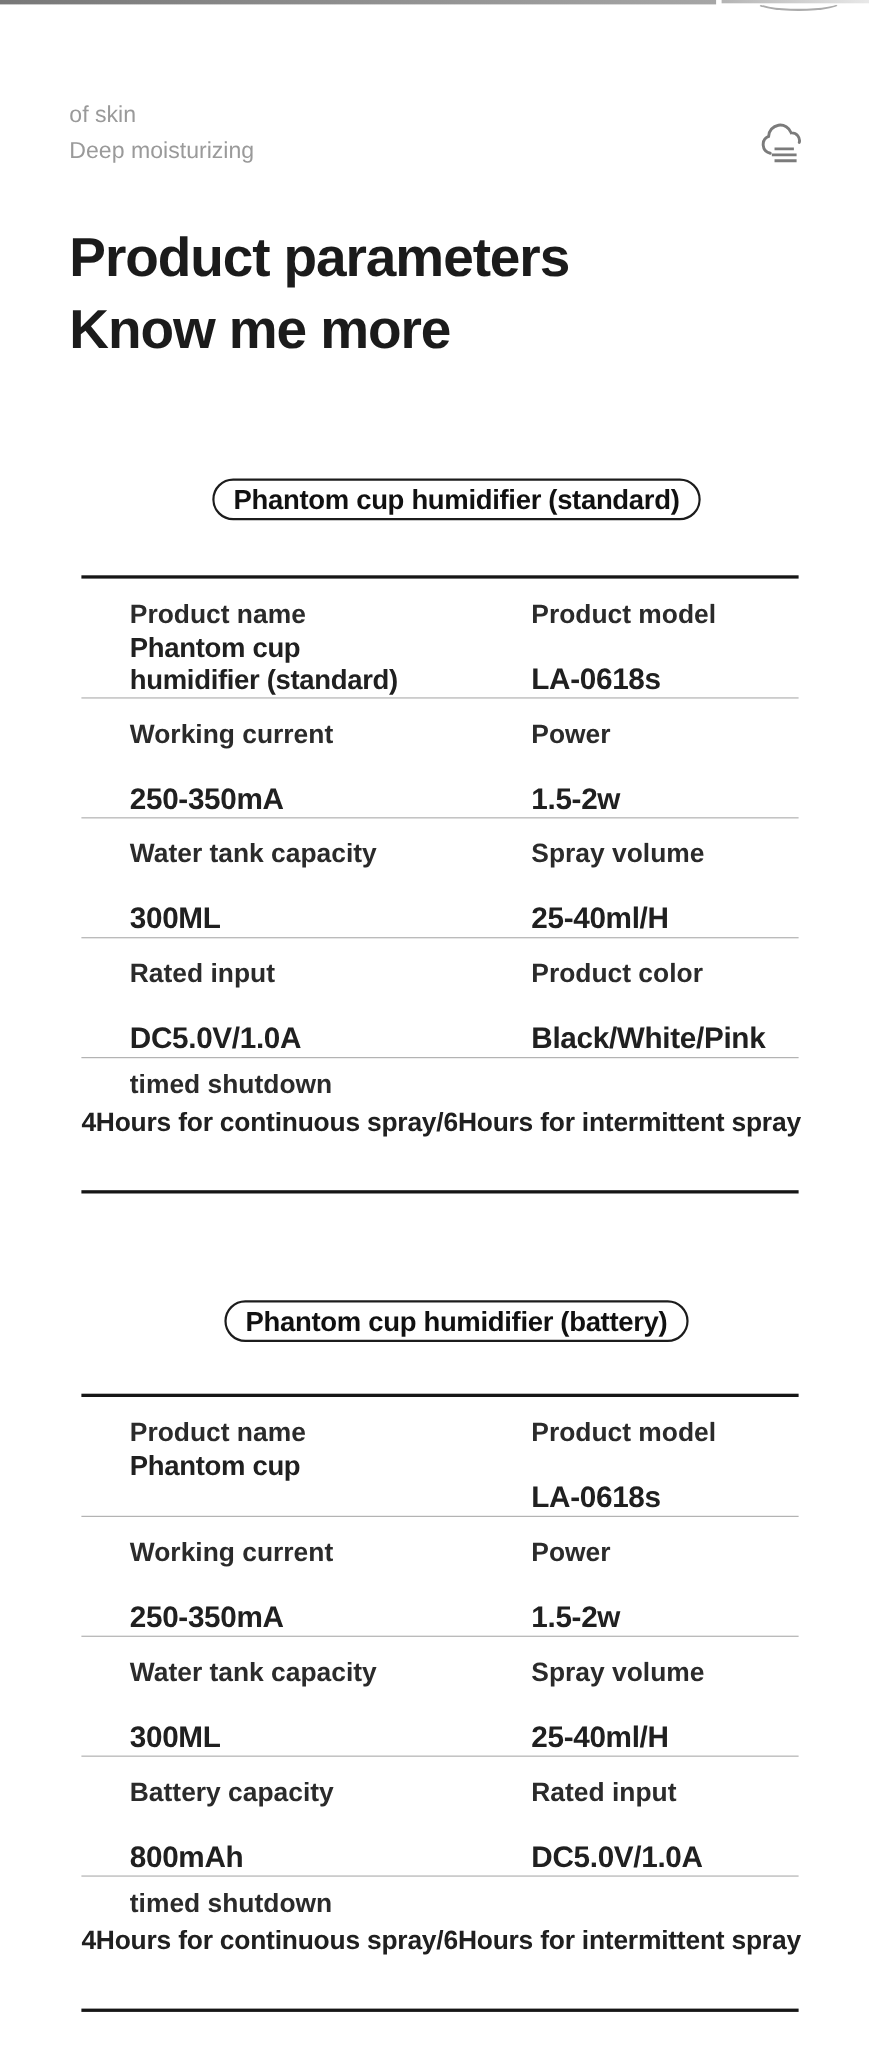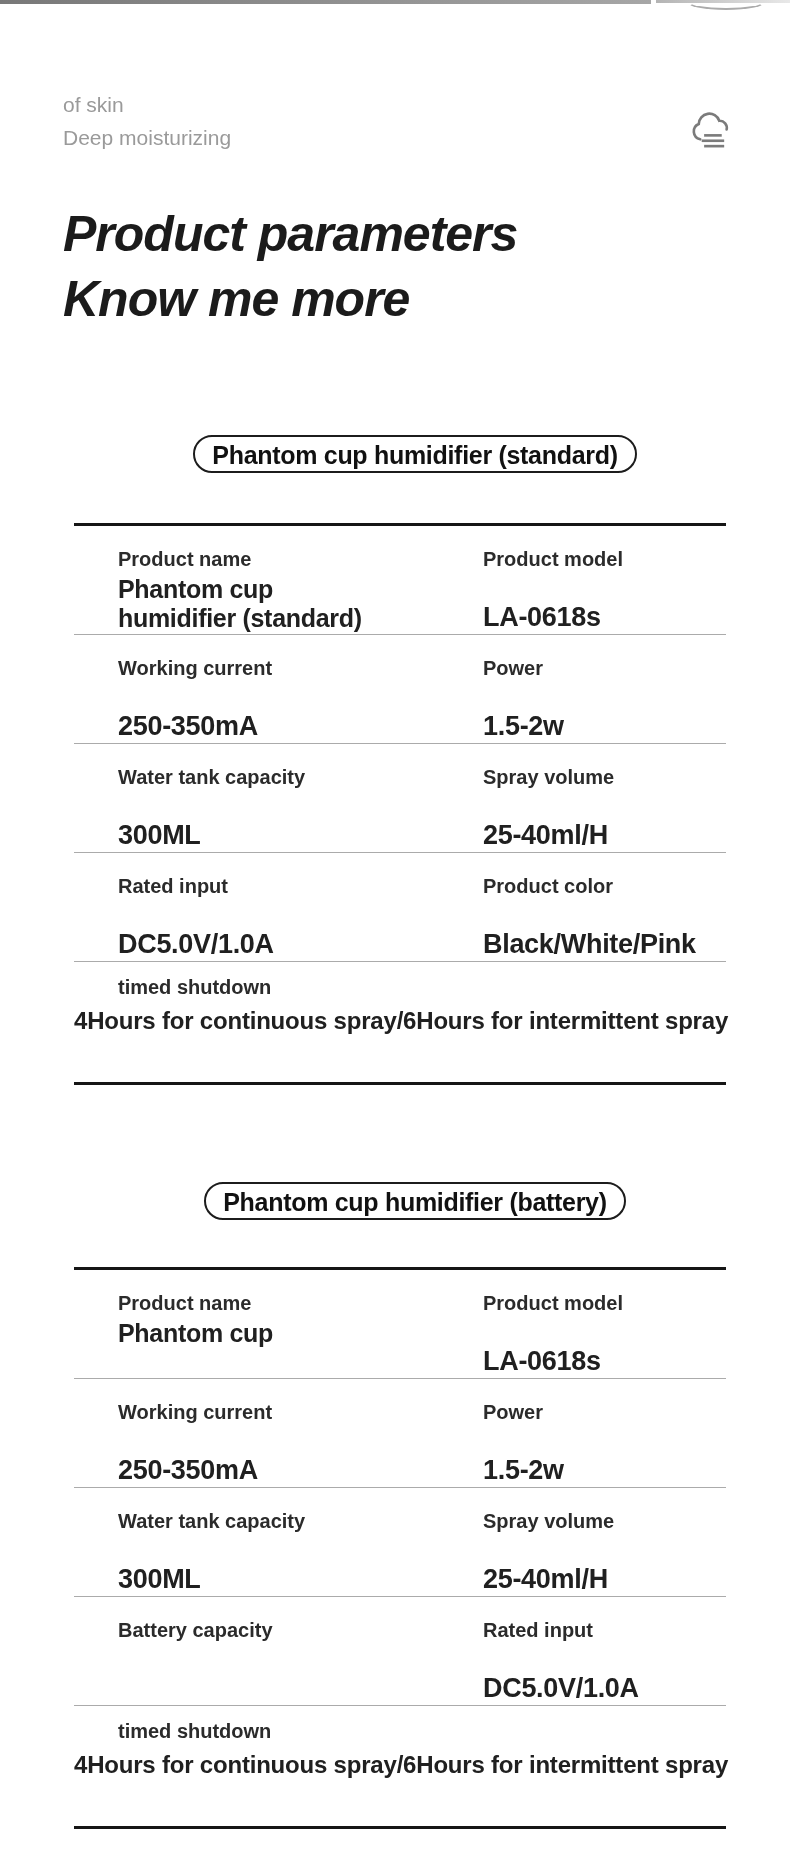--- a/index.html
+++ b/index.html
@@ -12,40 +12,40 @@
   .topbar-right{position:absolute;left:656px;top:0;width:134px;height:3px;
     background:linear-gradient(to right,#b4b4b4,#e8e8e8);}
   .top-arc{position:absolute;left:686px;top:-7px;width:76px;height:13px;
     border:2px solid transparent;border-bottom-color:#ababab;border-radius:50%;}
 
   .tagline{padding:88px 0 0 63px;font-size:21px;line-height:33px;color:#9a9a9a;}
 
   .mist-icon{position:absolute;left:687px;top:109px;width:45px;height:42px;}
 
   .title{margin:48px 0 0 63px;font-size:50px;line-height:65px;letter-spacing:-1px;
-    font-weight:700;color:#1b1b1b;font-style:italic;}
+    font-weight:700;color:#1b1b1b;}
 
   .pill-wrap{text-align:center;padding-left:40px;}
   .gap1{margin-top:103px;}
   .gap2{margin-top:97px;}
   .pill{display:inline-block;border:2px solid #1c1c1c;border-radius:22px;
     padding:0 17px;height:38px;line-height:36px;font-size:25px;font-weight:600;
     color:#111;letter-spacing:-0.3px;box-sizing:border-box;}
 
   .spec-table{margin-left:74px;width:652px;
     border-top:3px solid #161616;border-bottom:3px solid #161616;}
   .mt1{margin-top:50px;}
   .mt2{margin-top:47px;}
 
   .row{display:flex;height:109px;border-bottom:1px solid #ababab;box-sizing:border-box;}
   .row.last{display:block;border-bottom:none;height:108px;}
   .cell-l{width:409px;padding-left:44px;box-sizing:border-box;}
   .cell-r{flex:1;}
 
-  .lbl{margin-top:20px;font-size:20px;line-height:26px;font-weight:600;color:#2b2b2b;}
+  .lbl{margin-top:20px;font-size:24px;line-height:26px;font-weight:600;color:#2b2b2b;}
   .val{margin-top:28px;font-size:27px;line-height:34px;font-weight:700;color:#202020;
     letter-spacing:-0.3px;}
   .val.two{margin-top:3px;font-size:25px;line-height:29px;}
   .row.last .lbl{margin-top:12px;padding-left:44px;}
   .row.last .val{margin-top:5px;font-size:24px;line-height:32px;
     white-space:nowrap;letter-spacing:-0.2px;}
 </style>
 </head>
 <body>
 
@@ -159,20 +159,21 @@
         <div class="val">300ML</div>
       </div>
       <div class="cell-r">
         <div class="lbl">Spray volume</div>
         <div class="val">25-40ml/H</div>
       </div>
     </div>
     <div class="row">
       <div class="cell-l">
         <div class="lbl">Battery capacity</div>
+        <div class="val">800mAh</div>
       </div>
       <div class="cell-r">
         <div class="lbl">Rated input</div>
         <div class="val">DC5.0V/1.0A</div>
       </div>
     </div>
     <div class="row last">
       <div class="lbl">timed shutdown</div>
       <div class="val">4Hours for continuous spray/6Hours for intermittent spray</div>
     </div>

